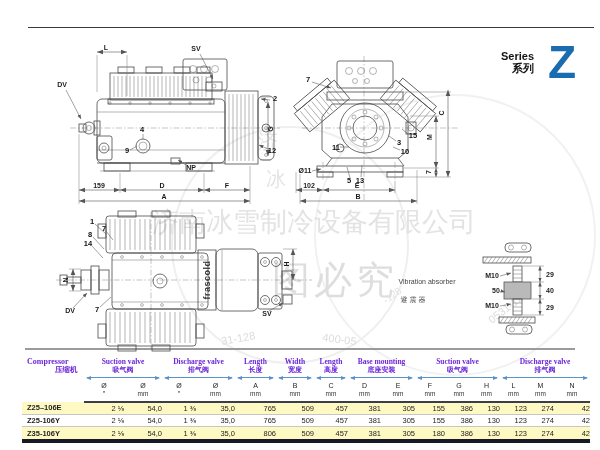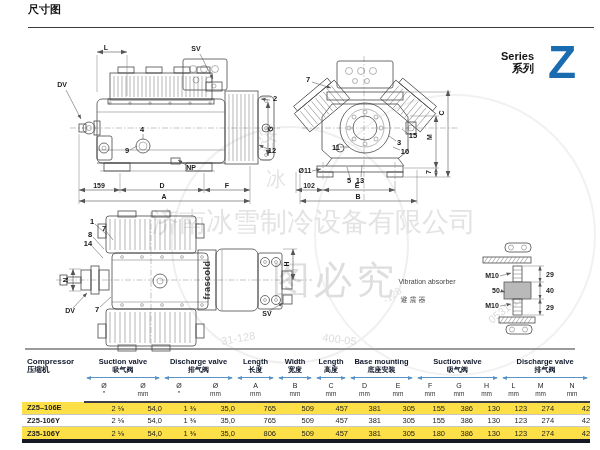--- a/index.html
+++ b/index.html
@@ -20,46 +20,45 @@
   .lnt{fill:none;stroke:#5a5a5a;stroke-width:0.45;}
   .fin{fill:none;stroke:#5a5a5a;stroke-width:0.45;}
   .cl{fill:none;stroke:#8a8a8a;stroke-width:0.5;stroke-dasharray:6 2 1.5 2;}
   .dim{fill:none;stroke:#555;stroke-width:0.6;}
   .ext{fill:none;stroke:#7a7a7a;stroke-width:0.5;}
   .ldr{fill:none;stroke:#555;stroke-width:0.55;}
   
   #tablewrap{left:22px;top:356px;width:568px;}
   table{border-collapse:collapse;table-layout:fixed;width:568px;}
   th,td{padding:0;margin:0;}
-  .grp th{height:22px;vertical-align:top;padding-top:2px;font-weight:bold;color:#0f172a;}
+  .grp th{height:22px;vertical-align:top;padding-top:2px;font-weight:bold;color:#6d28d9;font-family:Liberation Serif, serif;}
   .g-en{font-size:7.5px;line-height:8px;}
   .g-zh{font-size:7px;line-height:8px;text-align:center;}
   .comp-h{text-align:left;padding-left:5px;}
   .comp-h .g-en{font-size:8px;text-align:left;}
-  .comp-h .g-zh{font-size:7.5px;text-align:left;}
+  .comp-h .g-zh{font-size:7.5px;text-align:left;margin-left:28px;}
   .arr{height:0;border-top:1px solid #5a93c8;position:relative;margin:3px 3px 0 3px;}
   .arr::before{content:"";position:absolute;left:-1px;top:-2.5px;width:0;height:0;
       border-right:5px solid #5a93c8;border-top:2px solid transparent;border-bottom:2px solid transparent;}
   .arr::after{content:"";position:absolute;right:-1px;top:-2.5px;width:0;height:0;
       border-left:5px solid #5a93c8;border-top:2px solid transparent;border-bottom:2px solid transparent;}
   .sub th{height:19px;font-weight:normal;color:#222;border-bottom:2.5px solid #3c3d46;vertical-align:top;padding-top:2px;}
   .s1{font-size:7px;line-height:8px;text-align:center;}
   .s2{font-size:6.5px;line-height:8px;text-align:center;color:#333;}
   tbody tr{height:12.4px;border-bottom:1px solid #c6c6c6;}
   tbody tr:last-child{border-bottom:none;}
-  tbody tr.hl{background:#fde047;border-radius:6px;}
+  tbody tr.hl{background:#fef9c3;border-radius:6px;}
   td{font-size:7.5px;color:#1e1e1e;text-align:right;}
   td.model{text-align:left;padding-left:5px;font-weight:bold;}
   #footbar{height:4px;background:#171a26;width:568px;}
 </style>
 </head>
 <body>
 
 <div class="abs" id="title">
-  <div>尺寸图</div>
 </div>
 <div class="abs" id="series">
   <div>Series</div>
   <div>系列</div>
 </div>
 <div class="abs" id="seriesZ">Z</div>
 
 <svg class="abs" style="left:0;top:0" width="600" height="450" viewBox="0 0 600 450">
   <defs>
     <marker id="ar" viewBox="0 0 10 10" refX="9" refY="5" markerWidth="7" markerHeight="7" orient="auto-start-reverse" markerUnits="userSpaceOnUse">

